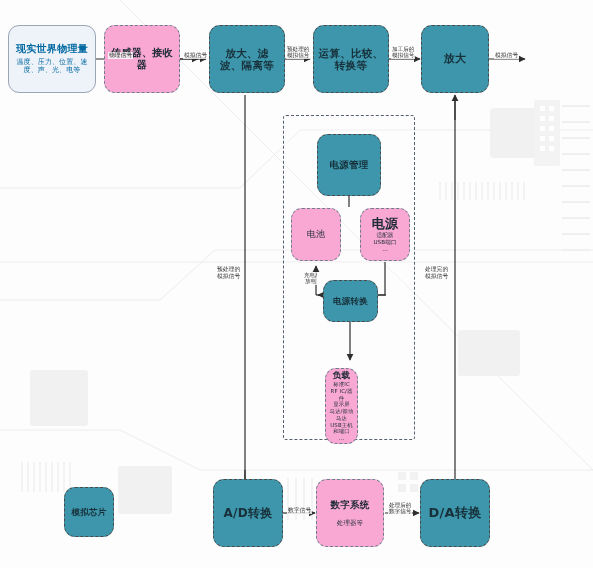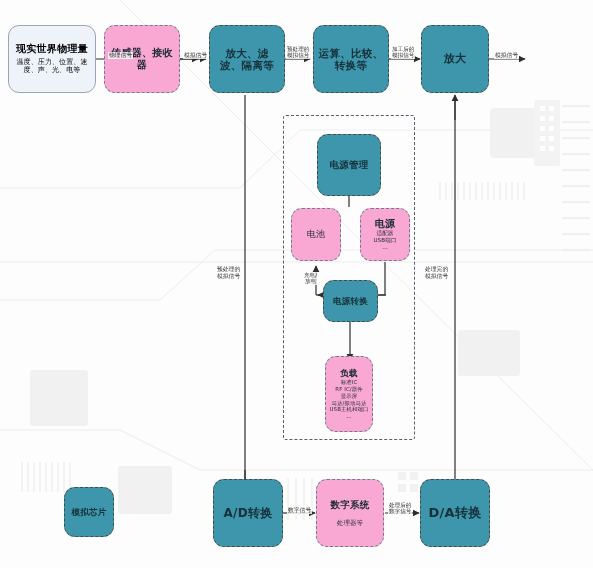--- a/index.html
+++ b/index.html
@@ -41,21 +41,21 @@
     color: #17303a;
   }
   .node.pale {
     background: #f9a8d4;
     border: 1.4px dashed #6f7c8c;
     color: #1d2a36;
   }
   .node.solid-pale {
     background: #eef2f9;
     border: 1.2px solid #9aa6b4;
-    color: #000000;
+    color: #0369a1;
   }
   .node .title {
     font-weight: bold;
     line-height: 1.18;
     letter-spacing: .3px;
   }
   .node .sub {
     line-height: 1.25;
     margin-top: 3px;
     letter-spacing: .1px;
@@ -241,31 +241,31 @@
 
   <div class="node teal" style="left:317px; top:134px; width:64px; height:62px;">
     <div class="title" style="font-size:9.5px;">电源管理</div>
   </div>
 
   <div class="node pale" style="left:291px; top:208px; width:50px; height:53px;text-align:right;">
     <div class="title" style="font-size:9px; font-weight:normal;">电池</div>
   </div>
 
   <div class="node pale" style="left:360px; top:208px; width:50px; height:53px;">
-    <div class="title" style="font-size:10px;">电源</div>
+    <div class="title" style="font-size:13px;">电源</div>
     <div class="sub" style="font-size:5.6px; white-space:pre-line; margin-top:1px;">适配器
 USB端口
 …</div>
   </div>
 
   <div class="node teal" style="left:323px; top:280px; width:55px; height:42px;">
     <div class="title" style="font-size:8.5px;">电源转换</div>
   </div>
 
-  <div class="node pale" style="left:325px; top:356px; width:48px; height:76px;">
+  <div class="node pale" style="left:325px; top:368px; width:33px; height:76px;">
     <div class="title" style="font-size:8.5px;">负载</div>
     <div class="sub" style="font-size:5.4px; white-space:pre-line; margin-top:1px;">标准IC
 RF IC/器件
 显示屏
 马达/振动马达
 USB主机和端口
 …</div>
   </div>
 
   <div class="node teal" style="left:64px; top:487px; width:50px; height:50px;">

